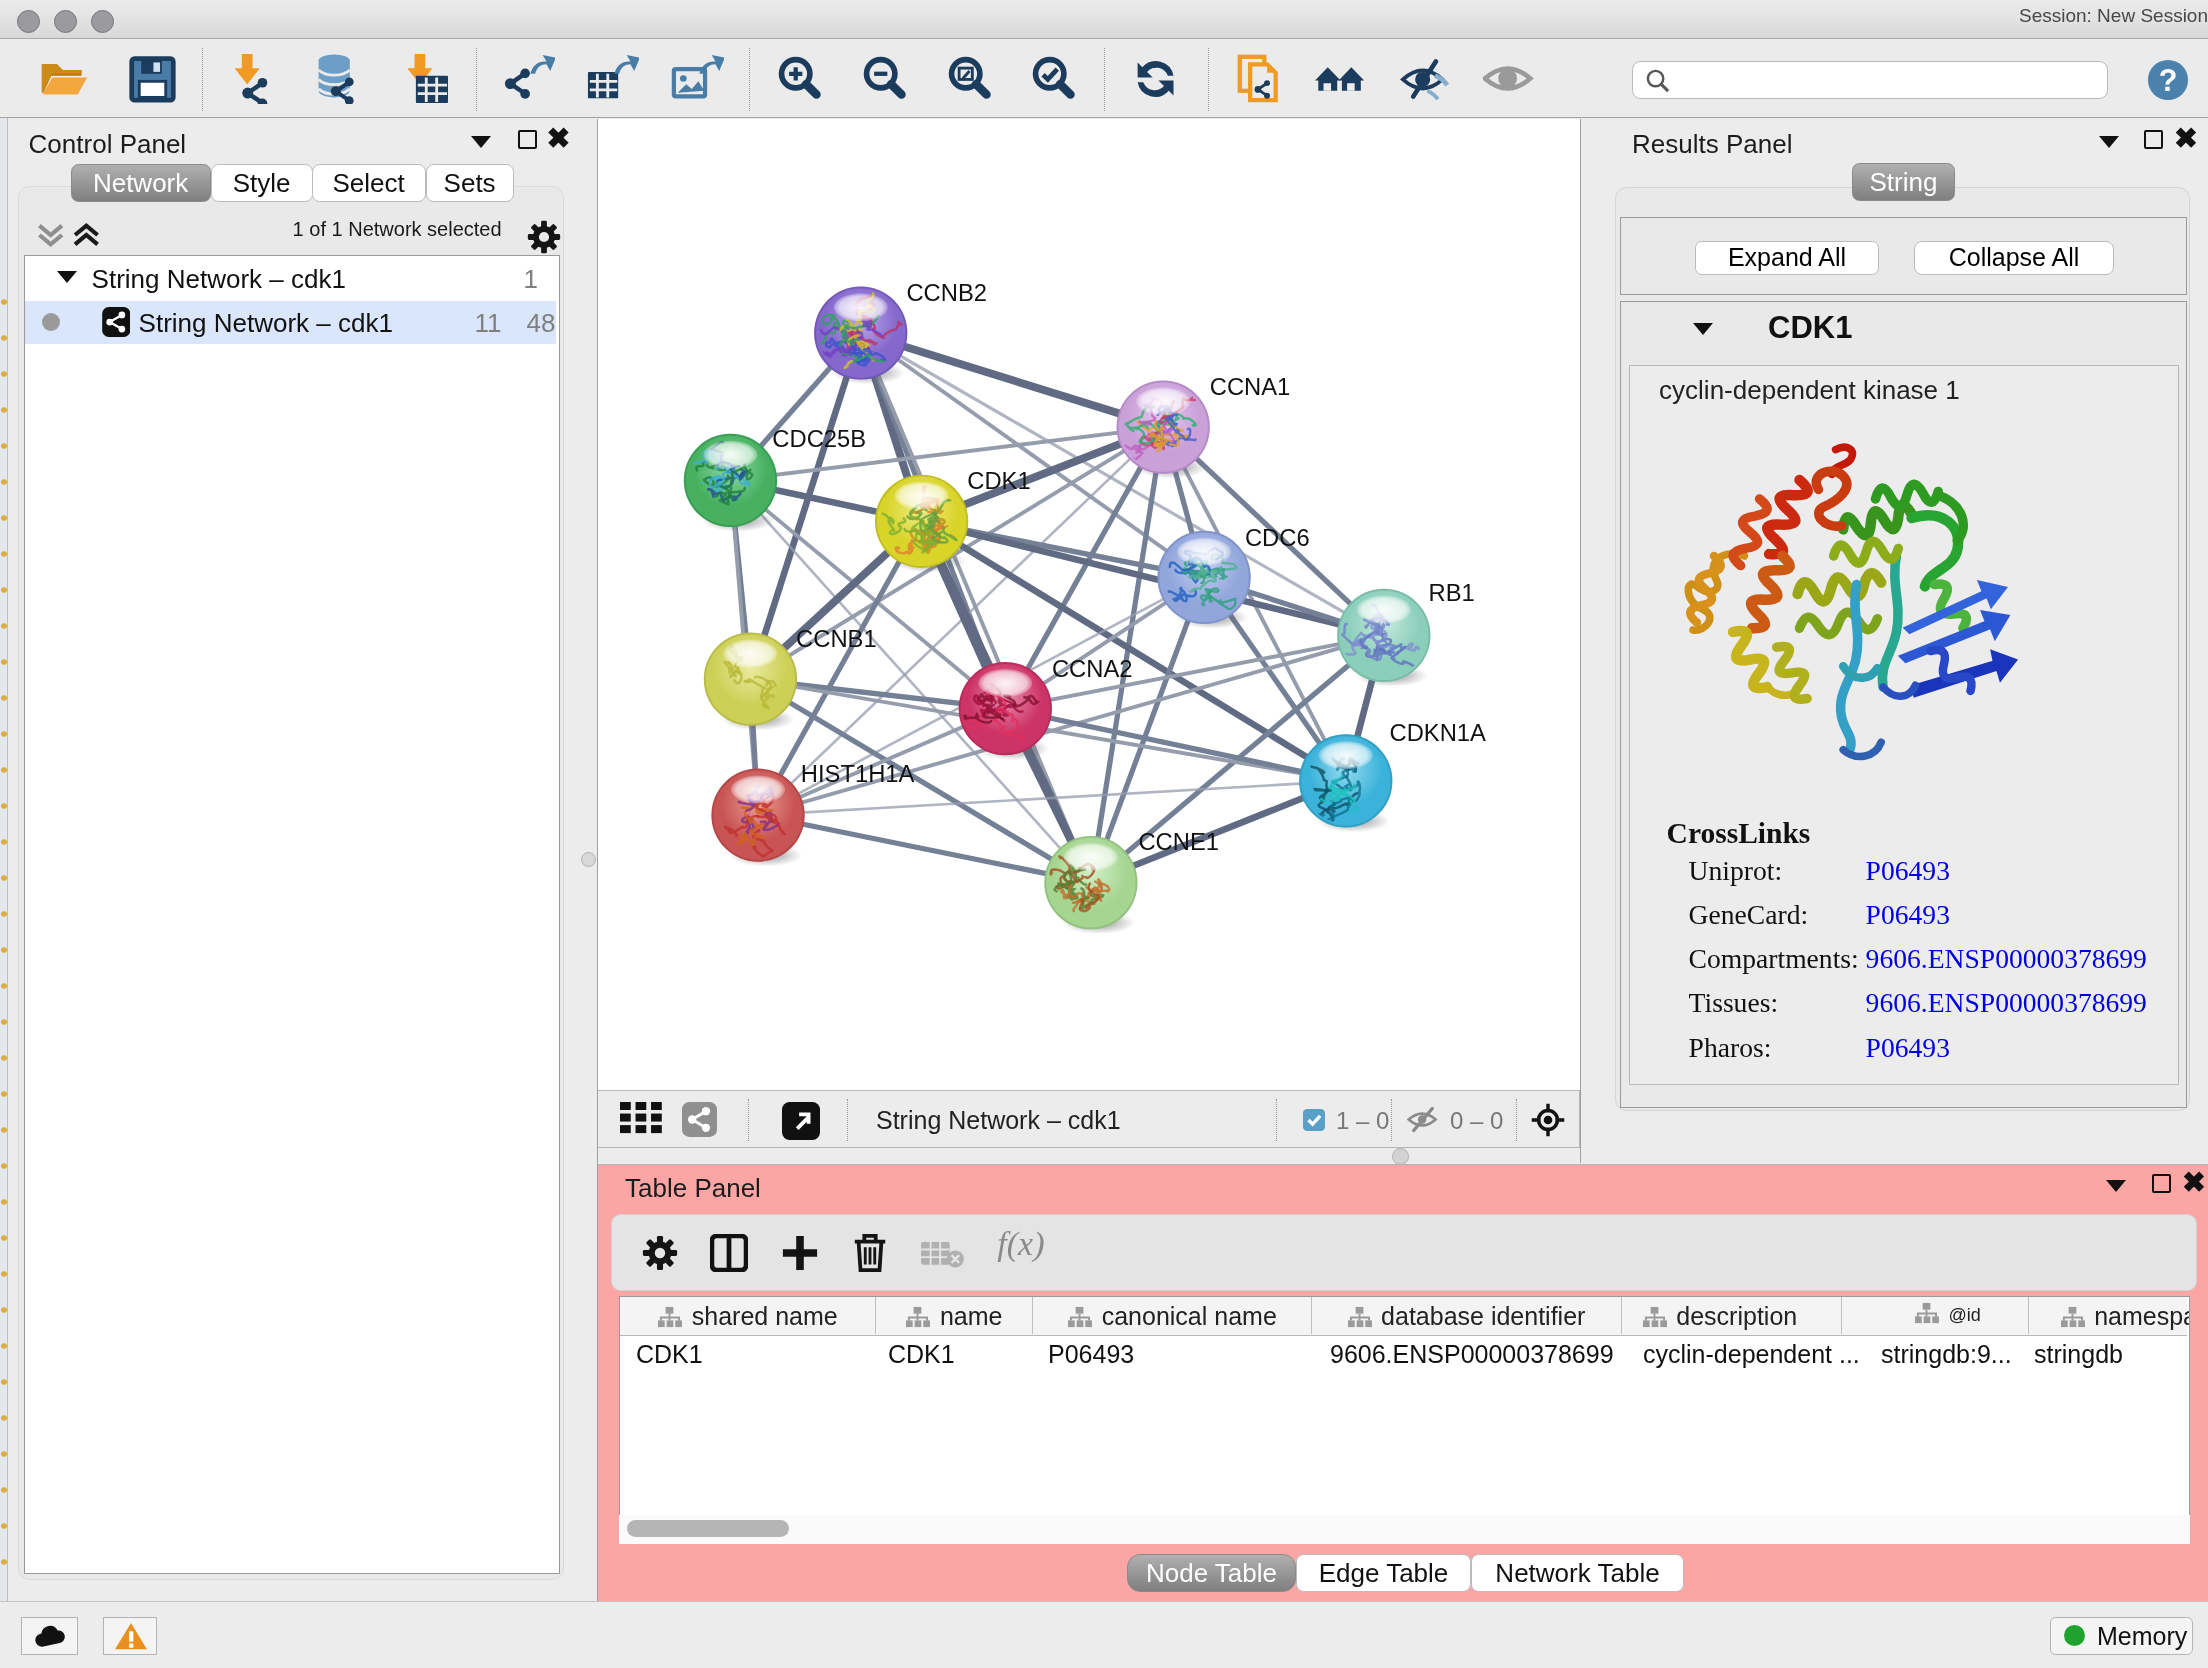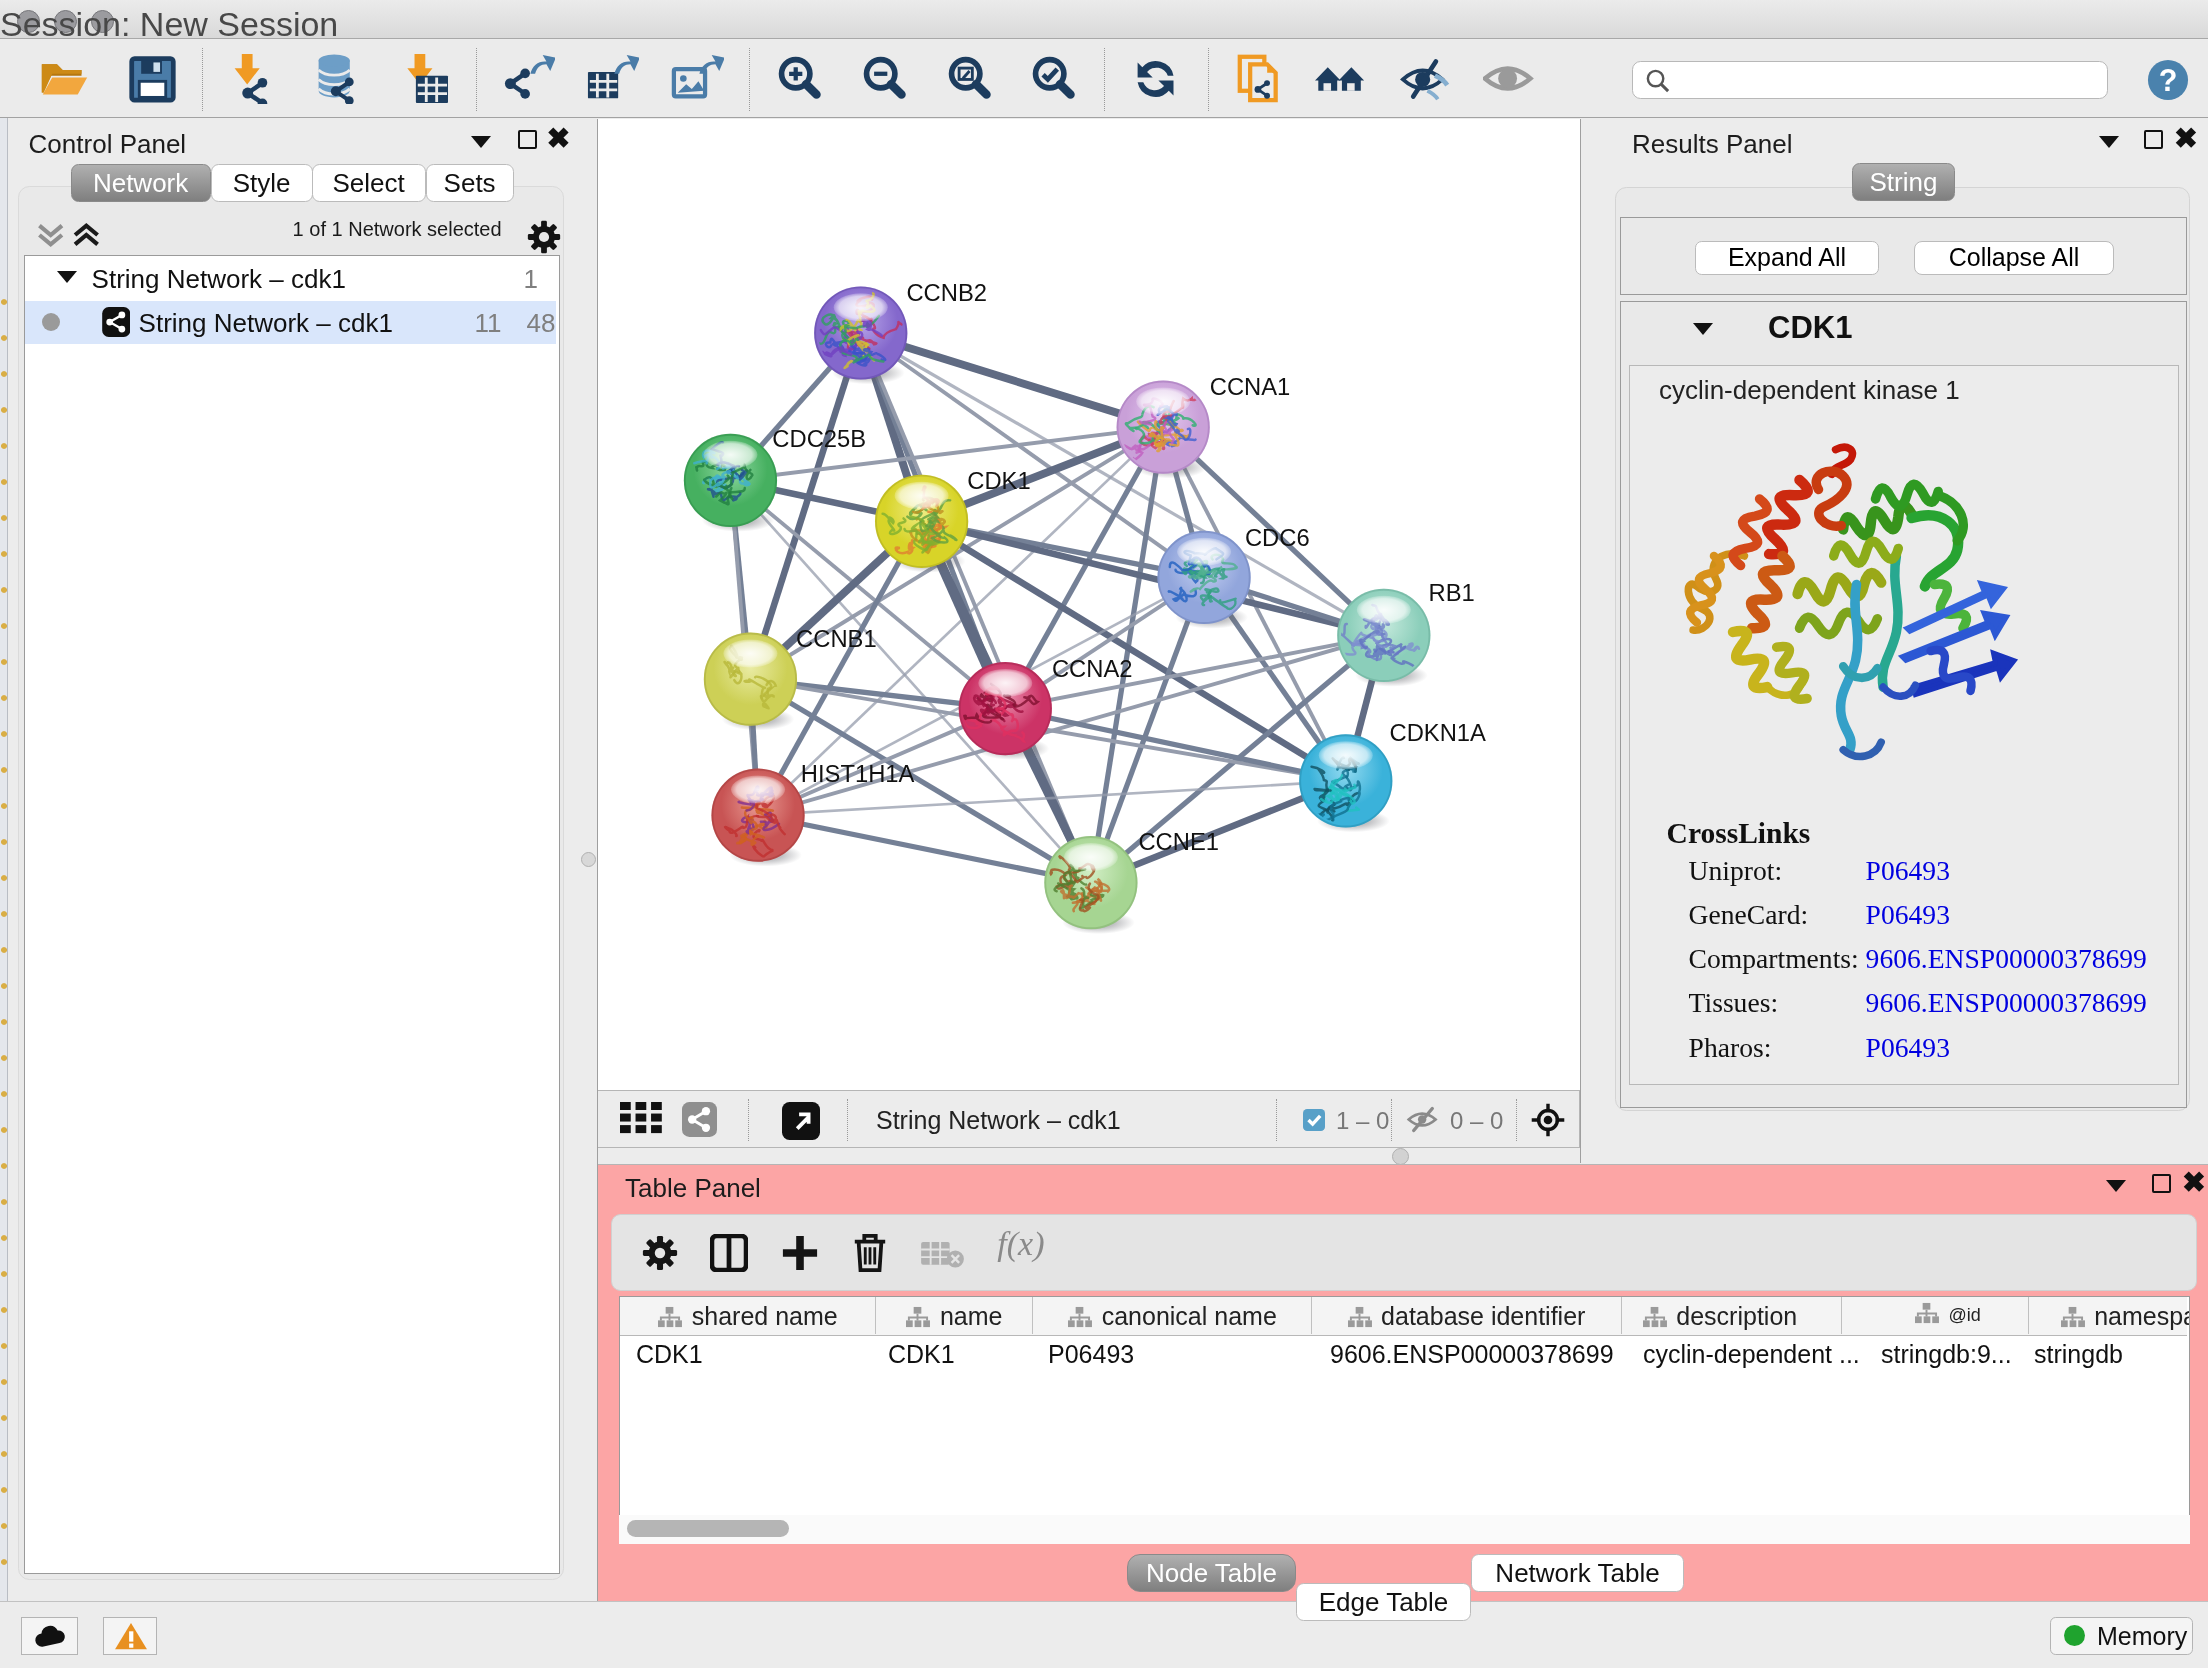--- a/index.html
+++ b/index.html
@@ -1,20 +1,20 @@
 <!DOCTYPE html>
 <html style="font-size:15px"><head><meta charset="utf-8">
 <style>
 *{margin:0;padding:0;box-sizing:border-box;}
 html,body{width:2208px;height:1668px;overflow:hidden;}
 body{font-family:"Liberation Sans",sans-serif;background:#ececec;position:relative;}
 .abs{position:absolute;}
 #titlebar{left:0;top:0;width:2208px;height:39px;background:linear-gradient(#ebebeb,#d9d9d9);border-bottom:1px solid #a8a8a8;}
 .tl{top:9.5px;width:23px;height:23px;border-radius:50%;background:#9b9b9f;border:1.4px solid #77777b;}
-#wtitle{top:4.8px;left:0;width:2208px;text-align:left;font-size:34px;color:#484848;}
+#wtitle{top:4.8px;left:0;width:2208px;text-align:right;font-size:19px;color:#484848;}
 #toolbar{left:0;top:40px;width:2208px;height:78px;background:#ebebeb;border-bottom:1px solid #a2a2a2;}
 .sep{position:absolute;top:7.6px;height:63px;width:0;border-left:1.9px dotted #999;}
 .ticon{position:absolute;top:13.3px;width:51px;height:51px;}
 #searchbox{left:1632px;top:21px;width:476px;height:38px;background:#fff;border:1.9px solid #b8b8b8;border-radius:8.6px;}
 .ptitle{font-size:26px;color:#1c1c1c;}
 .tri{display:inline-block;width:0;height:0;border-left:10.5px solid transparent;border-right:10.5px solid transparent;border-top:12.4px solid #111;}
 .sq{display:inline-block;width:19px;height:19px;border:2.9px solid #111;border-radius:1.9px;}
 .xx{font-size:28.5px;font-weight:bold;color:#111;}
 .tab{position:absolute;z-index:5;height:38px;background:#fff;border:1px solid #bbb;color:#111;font-size:26px;text-align:center;line-height:36px;border-radius:7.6px;}
 .tabsel{background:linear-gradient(#b0b0b0,#7f7f7f);color:#fff;border:1px solid #8a8a8a;}
@@ -874,21 +874,21 @@
       <div class="abs" style="left:428px;top:43px;font-size:25px;color:#111;white-space:nowrap;">P06493</div>
       <div class="abs" style="left:710px;top:43px;font-size:25px;color:#111;white-space:nowrap;">9606.ENSP00000378699</div>
       <div class="abs" style="left:1023px;top:43px;font-size:25px;color:#111;white-space:nowrap;">cyclin-dependent ...</div>
       <div class="abs" style="left:1261px;top:43px;font-size:25px;color:#111;white-space:nowrap;">stringdb:9...</div>
       <div class="abs" style="left:1414px;top:43px;font-size:25px;color:#111;white-space:nowrap;">stringdb</div>
  </div>
  <div class="abs" style="left:21px;top:350px;width:1571px;height:28.5px;background:#fafafa;">
    <div class="abs" style="left:7.6px;top:4.8px;width:162px;height:17px;border-radius:8.6px;background:#b5b5b5;"></div>
  </div>
  <div class="tab tabsel abs" style="left:529px;top:389px;width:169px;border-radius:13px;">Node Table</div>
- <div class="tab abs" style="left:698px;top:389px;width:175px;margin-top:29px;">Edge Table</div>
+ <div class="tab abs" style="left:698px;top:389px;width:175px;">Edge Table</div>
  <div class="tab abs" style="left:873px;top:389px;width:213px;">Network Table</div>
 </div>
 
 <div id="statusbar" class="abs">
  <div class="sbtn" style="left:21px;width:57px;">
       <svg style="position:absolute;left:9.5px;top:3.8px;" width="38" height="28.5" viewBox="0 0 40 30">
         <path d="M11 26 a7 7 0 0 1-1-14 a9 9 0 0 1 17-3 a6.5 6.5 0 0 1 2 13z" fill="#111"></path>
       </svg>
     </div>
  <div class="sbtn" style="left:103px;width:54px;">

